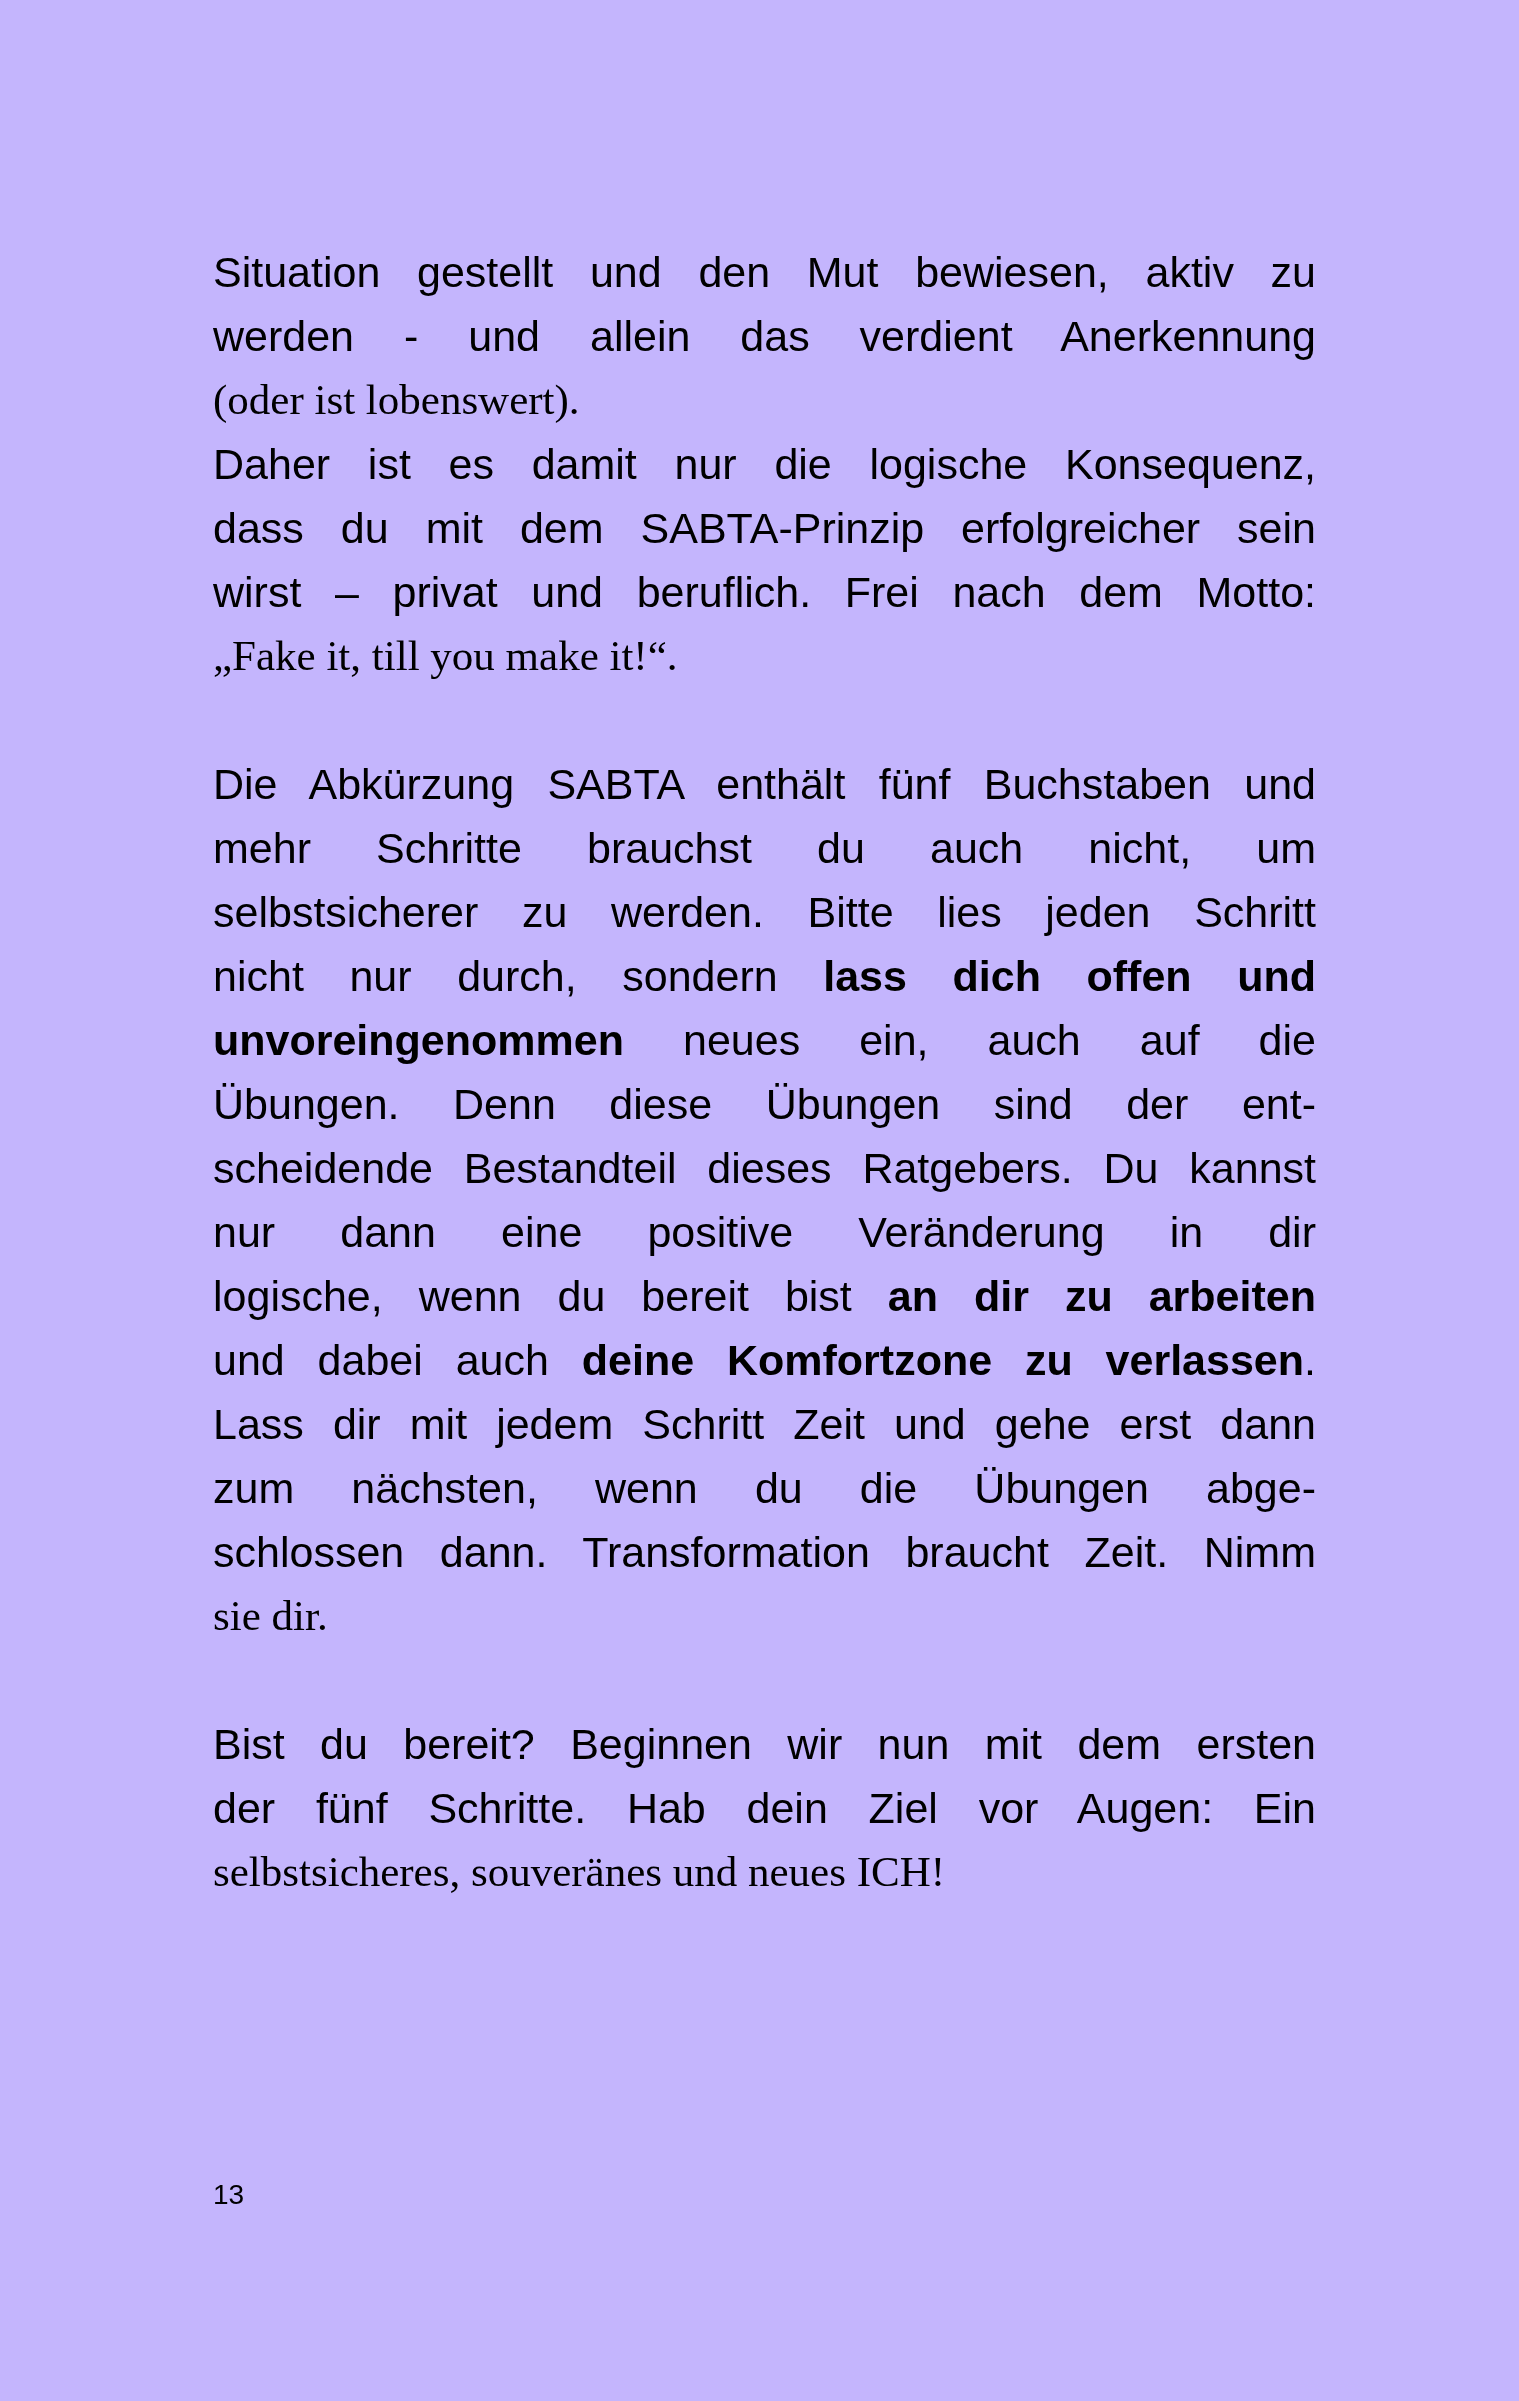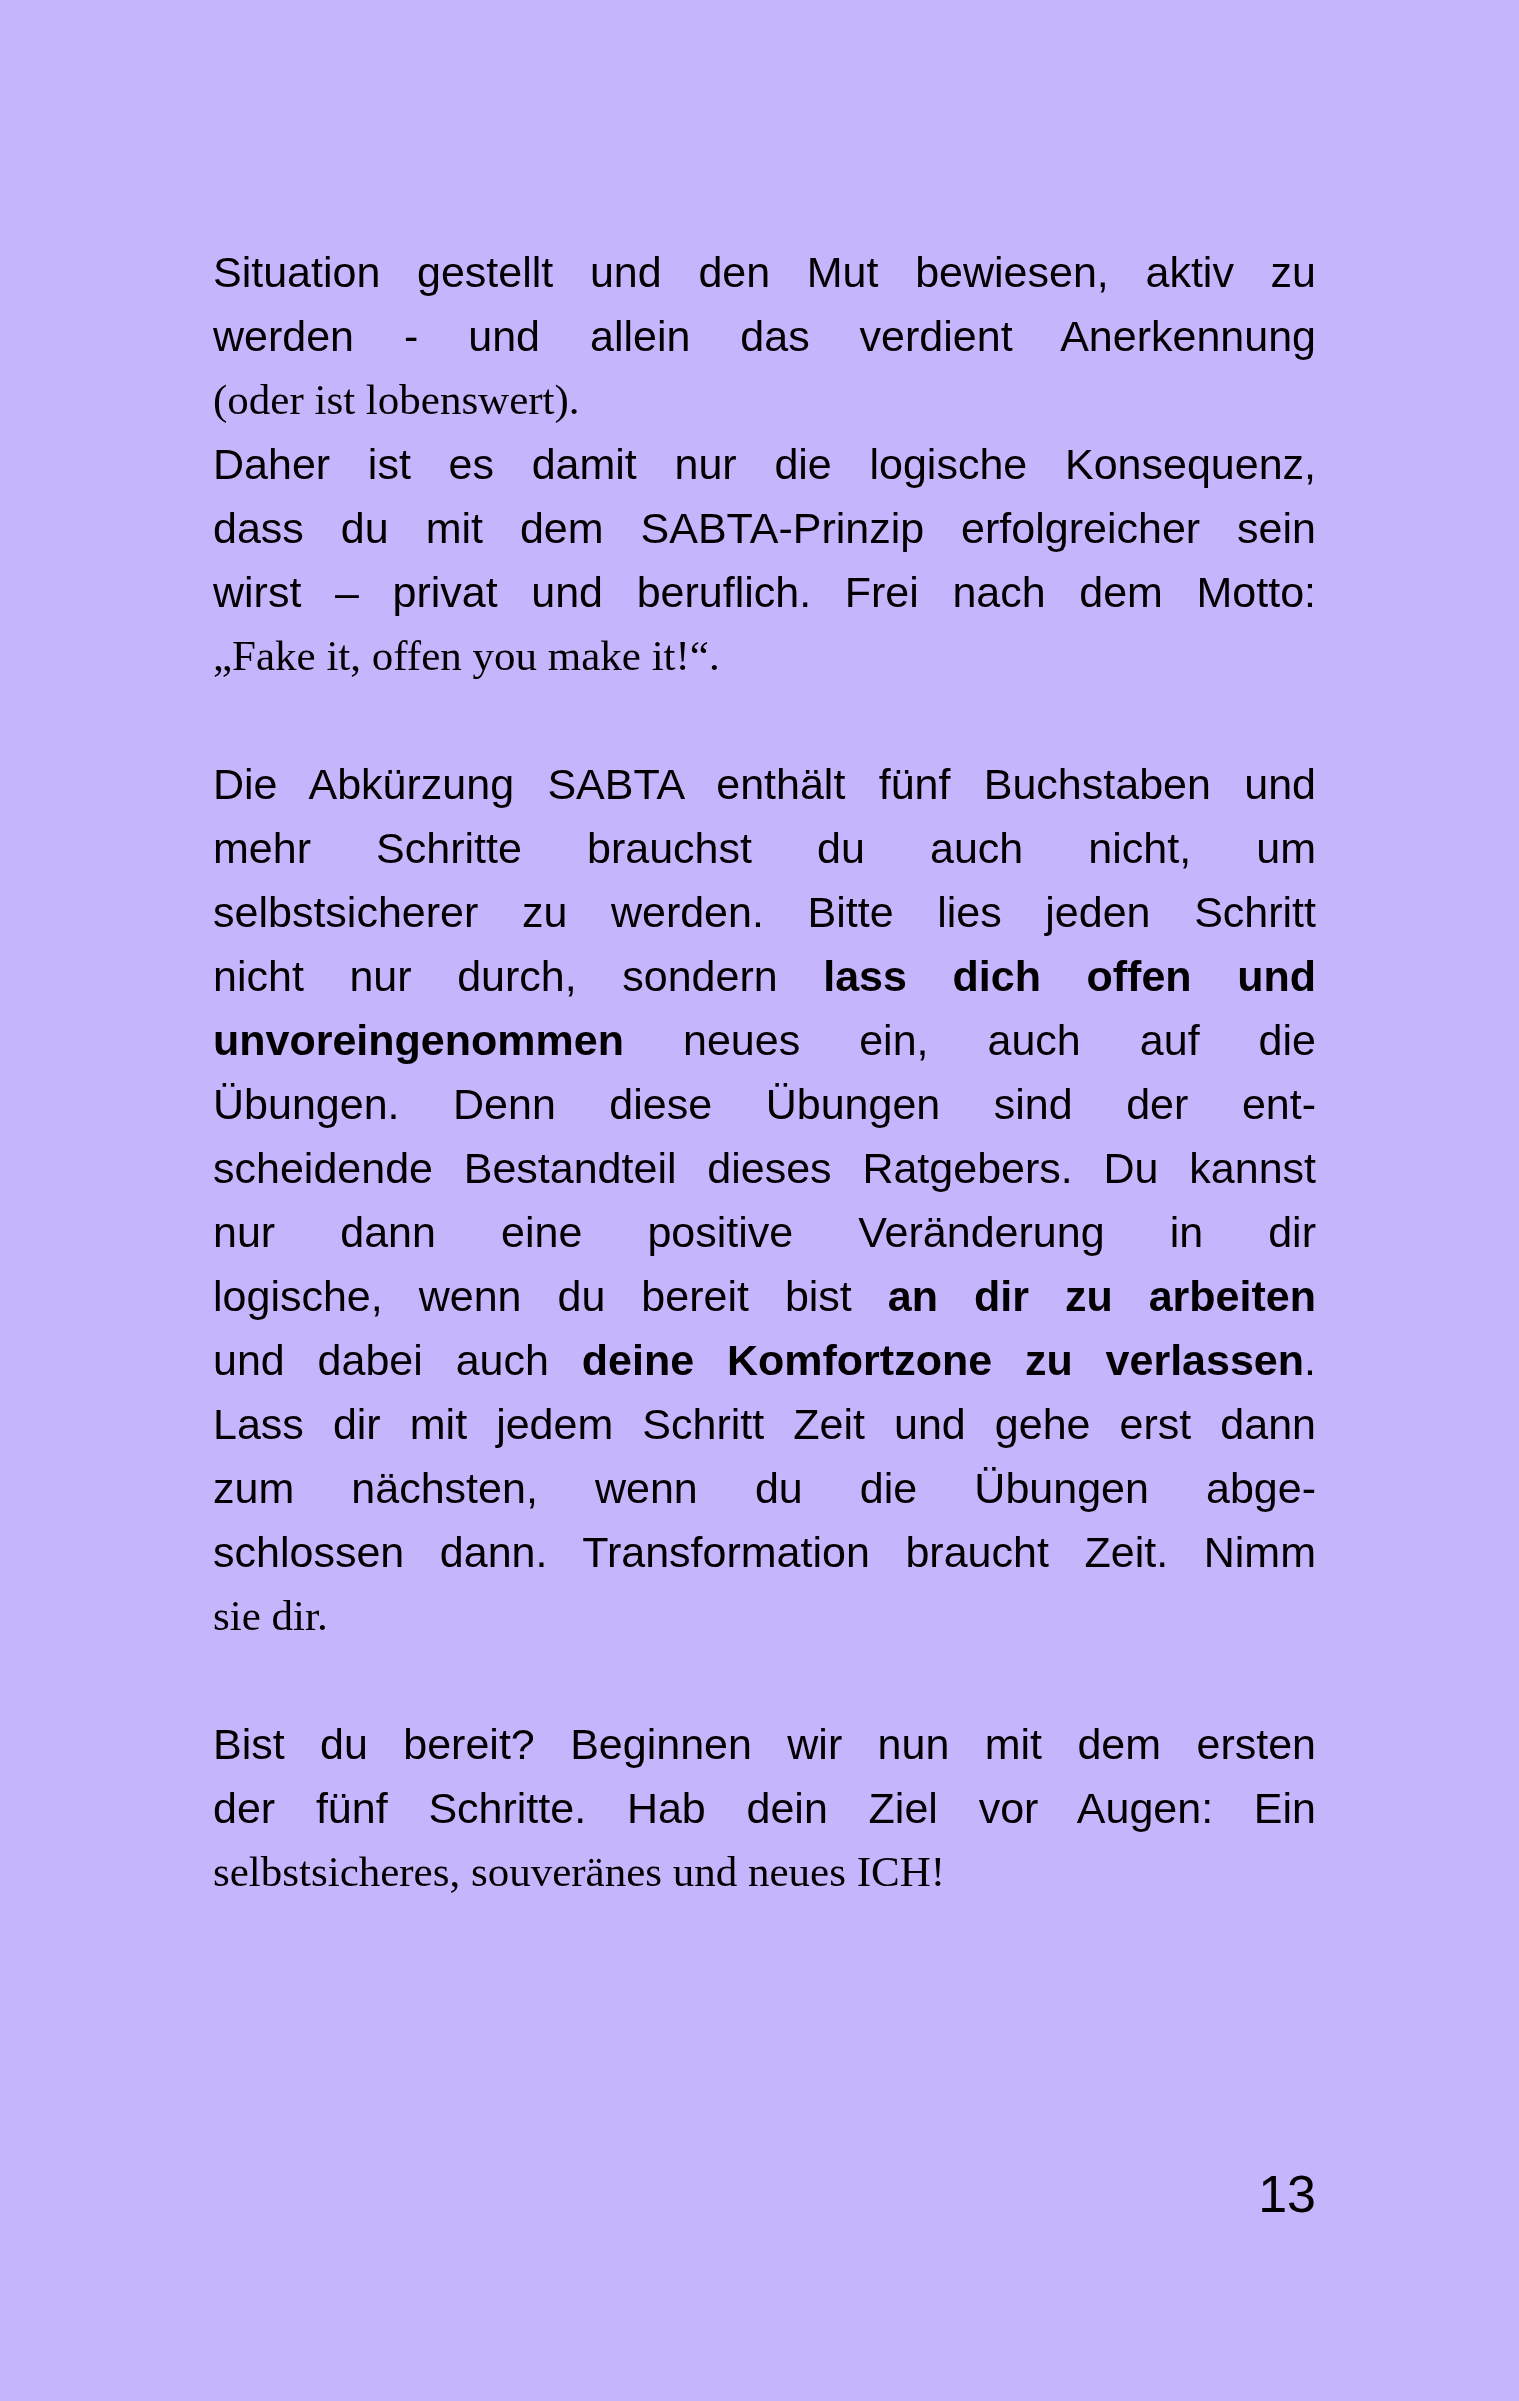--- a/index.html
+++ b/index.html
@@ -45,40 +45,40 @@
     font-family: Liberation Serif, serif;
   }
   .bold {
     font-weight: bold;
   }
   .page-number {
     position: absolute;
     left: 213px;
     top: 2165px;
     width: 1103px;
-    text-align: right;
-    font-size: 52px;
+    text-align: left;
+    font-size: 28px;
     line-height: 59px;
   }
 </style>
 </head>
 <body>
 
 <div class="page">
   <div class="text-block" id="text-block">
       <div class="paragraph">
         <div class="line"><span>Situation gestellt und den Mut bewiesen, aktiv zu</span></div>
         <div class="line"><span>werden - und allein das verdient Anerkennung</span></div>
         <div class="line last"><span>(oder ist lobenswert).</span></div>
       </div>
       <div class="paragraph">
         <div class="line"><span>Daher ist es damit nur die logische Konsequenz,</span></div>
         <div class="line"><span>dass du mit dem SABTA-Prinzip erfolgreicher sein</span></div>
         <div class="line"><span>wirst – privat und beruflich. Frei nach dem Motto:</span></div>
-        <div class="line last"><span>„Fake it, offen you make it!“.</span></div>
+        <div class="line last"><span>„Fake it, till you make it!“.</span></div>
       </div>
       <div class="paragraph gap">
         <div class="line"><span>Die Abkürzung SABTA enthält fünf Buchstaben und</span></div>
         <div class="line"><span>mehr Schritte brauchst du auch nicht, um</span></div>
         <div class="line"><span>selbstsicherer zu werden. Bitte lies jeden Schritt</span></div>
         <div class="line"><span>nicht nur durch, sondern </span><span class="bold">lass dich offen und</span></div>
         <div class="line"><span class="bold">unvoreingenommen</span><span> neues ein, auch auf die</span></div>
         <div class="line"><span>Übungen. Denn diese Übungen sind der ent-</span></div>
         <div class="line"><span>scheidende Bestandteil dieses Ratgebers. Du kannst</span></div>
         <div class="line"><span>nur dann eine positive Veränderung in dir</span></div>

